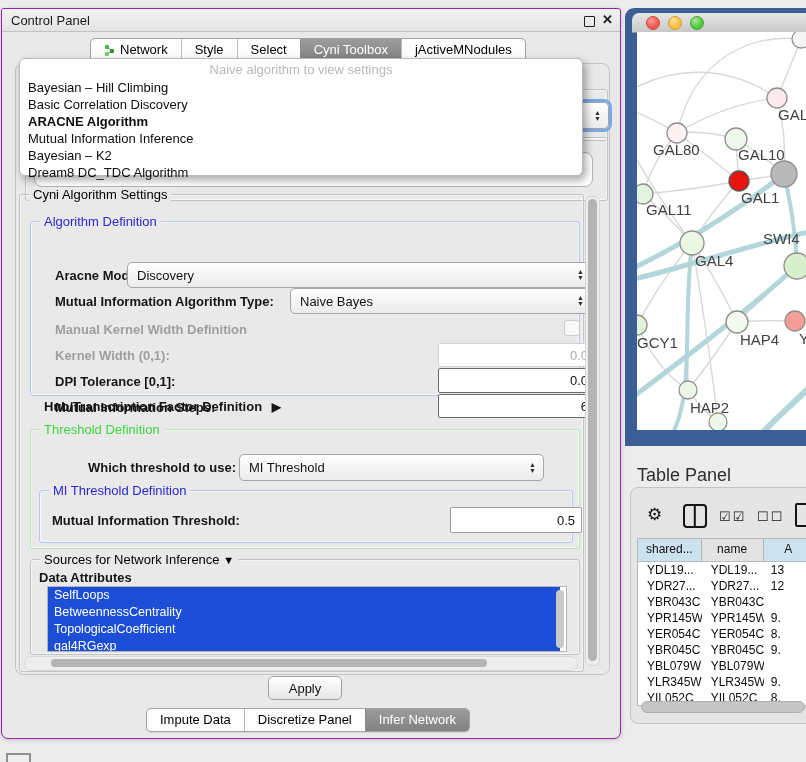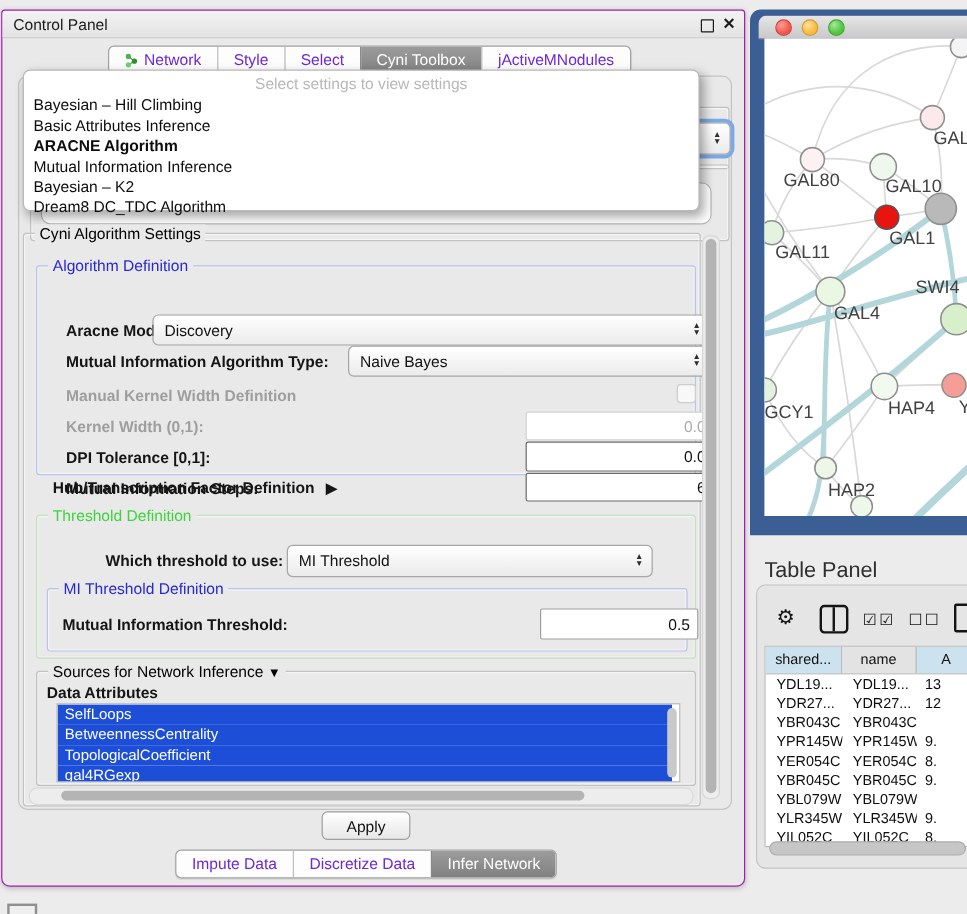--- a/index.html
+++ b/index.html
@@ -14,21 +14,21 @@
       border:1px solid #a21caf;border-radius:3px 3px 7px 7px;box-shadow:0 1px 4px rgba(0,0,0,.18)}
   .cp-titlebar{left:0;top:0;width:100%;height:22px;background:linear-gradient(#f3f3f3,#e3e3e3);
       border-bottom:1px solid #c2c2c2;border-radius:3px 3px 0 0}
   .cp-title{left:9px;top:4px;font-size:13px;color:#1a1a1a}
   .float-ic{right:25px;top:7px;width:9px;height:9px;border:1.6px solid #1a1a1a;border-radius:1px}
   .close-ic{right:7px;top:3px;font-size:13px;font-weight:bold;color:#1a1a1a}
   
   .seg{display:flex;position:absolute;border:1px solid #a3a3a3;border-radius:5px;overflow:hidden;
        background:#fdfdfd;height:22px;box-shadow:0 1px 1px rgba(0,0,0,.08)}
   .seg .tab{font-size:13px;line-height:22px;padding:0 13px;border-left:1px solid #bcbcbc;
-       color:#6d28d9;display:flex;align-items:center;gap:5px;white-space:nowrap}
+       color:#000000;display:flex;align-items:center;gap:5px;white-space:nowrap}
   .seg .tab:first-child{border-left:none}
   .seg .tab.sel{background:linear-gradient(#9c9c9c,#818181);color:#fff;border-left-color:#8a8a8a}
   
   .inner{left:13px;top:54px;width:593px;height:610px;border:1px solid #c3c3c3;border-radius:8px;background:#e9e9e9}
   .group{position:absolute;border:1px solid #c2c2c2;border-radius:3px;
          box-shadow:inset 0 0 0 1px rgba(255,255,255,.55)}
   .gtitle{position:absolute;top:-8px;left:9px;background:#e9e9e9;padding:0 4px;font-size:13px;white-space:nowrap}
   .t-blue{color:#2828d2}
   .t-green{color:#3ed43e}
   
@@ -128,23 +128,23 @@
   <div class="group" style="left:23px;top:80px;width:581px;height:50px">
     <div class="combo focus" style="left:8px;top:12px;width:564px;height:25px">
       <span class="arr">▲<br>▼</span>
     </div>
   </div>
   <div class="group" style="left:23px;top:128px;width:581px;height:62px">
     <div class="abs" style="left:8px;top:14px;width:557px;height:33px;background:#fff;border:1px solid #b5b5b5;border-radius:8px"></div>
   </div>
 
   <div class="abs popup">
-    <div class="abs dd-ph">Select settings to view settings</div>
+    <div class="abs dd-ph">Naive algorithm to view settings</div>
     <div class="abs dd-item" style="top:20px">Bayesian – Hill Climbing</div>
-    <div class="abs dd-item" style="top:37px">Basic Attributes Inference</div>
+    <div class="abs dd-item" style="top:37px">Basic Correlation Discovery</div>
     <div class="abs dd-item b" style="top:54px">ARACNE Algorithm</div>
     <div class="abs dd-item" style="top:71px">Mutual Information Inference</div>
     <div class="abs dd-item" style="top:88px">Bayesian – K2</div>
     <div class="abs dd-item" style="top:105px">Dream8 DC_TDC Algorithm</div>
   </div>
 
   <div class="group" style="left:17px;top:185px;width:563px;height:476px">
     <span class="gtitle">Cyni Algorithm Settings</span>
 
     <div class="group" style="left:10px;top:26px;width:548px;height:173px;border-color:#b9c4ef">
@@ -220,21 +220,21 @@
     <div class="abs sb-thumb" style="left:1.5px;top:2px;width:9px;height:462px"></div>
   </div>
 
   <div class="btn" style="left:266px;top:667px;width:72px;height:22px">Apply</div>
 
   <div class="seg" style="left:144px;top:699px">
     <div class="tab">
         <span>Impute Data</span>
       </div>
     <div class="tab">
-        <span>Discretize Data</span>
+        <span>Discretize Panel</span>
       </div>
     <div class="tab sel">
         <span>Infer Network</span>
       </div>
   </div>
 </div>
 
 <div class="abs netwin">
   <div class="abs net-titlebar">
     <span class="light l-red"></span>

